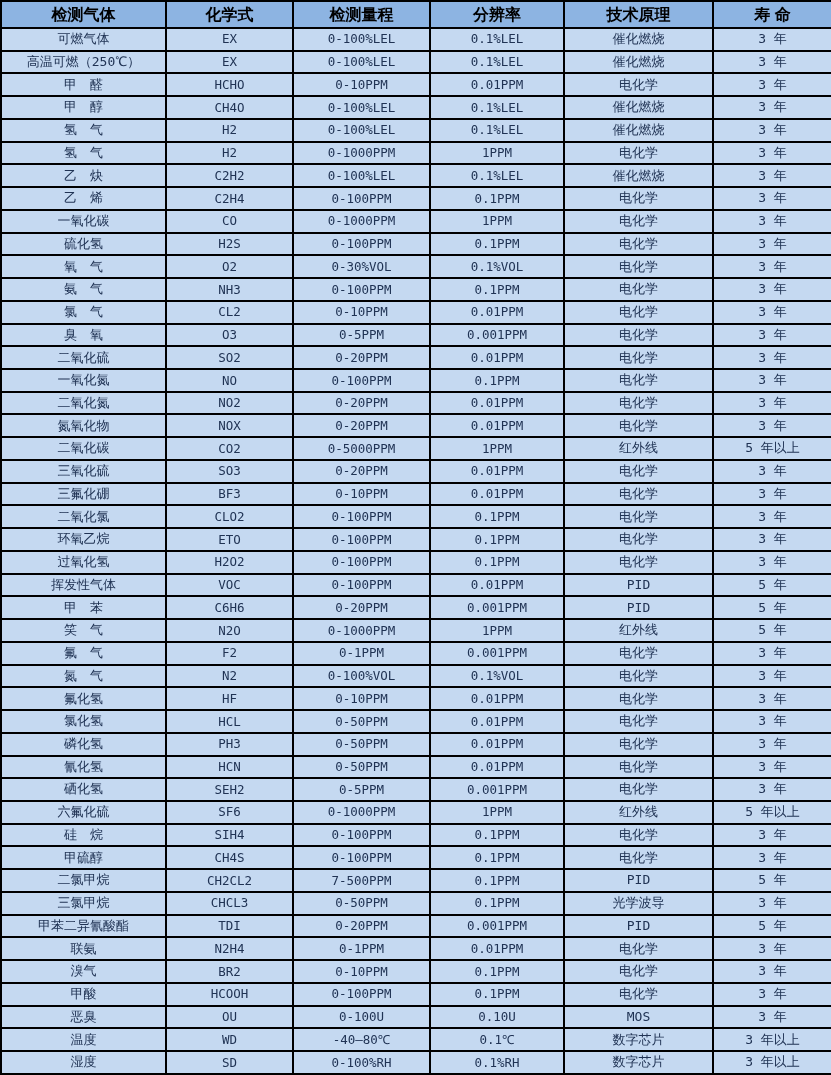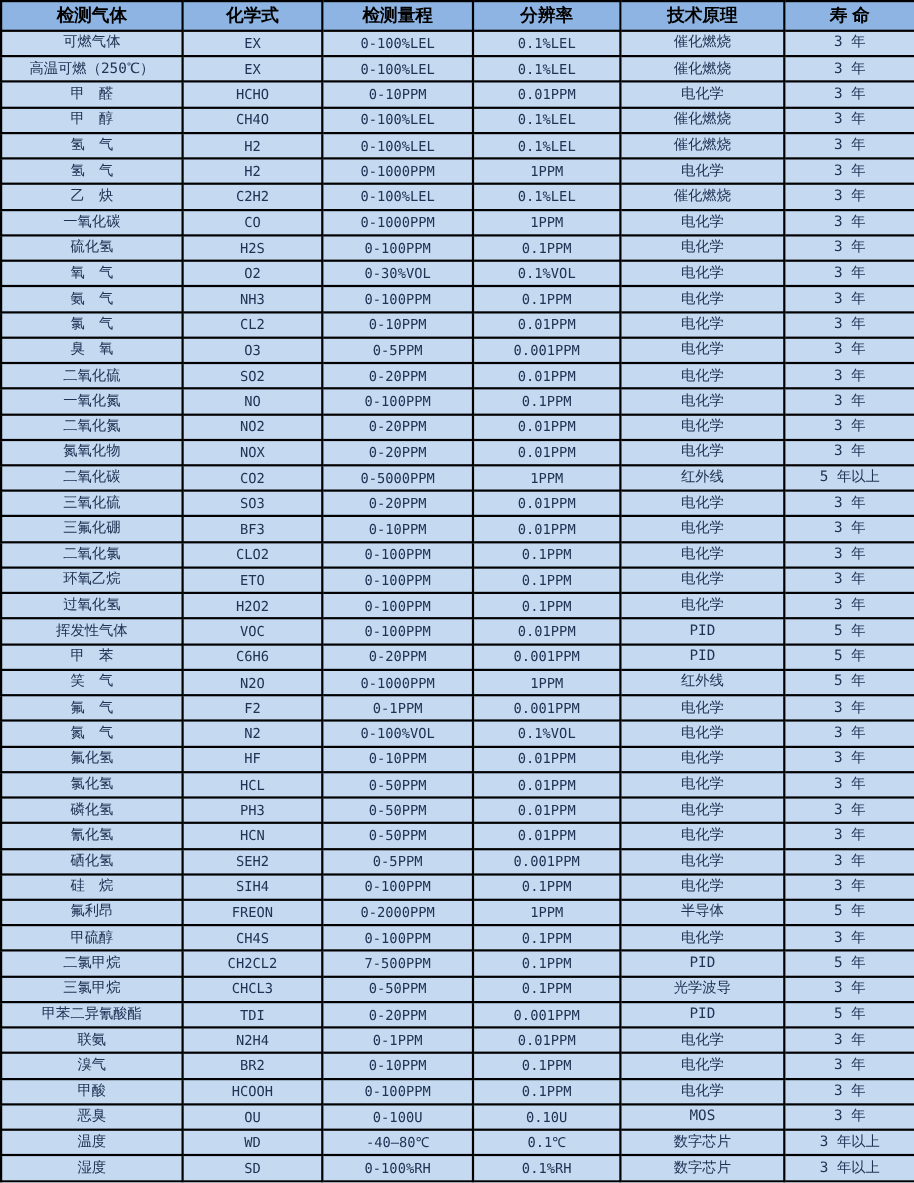--- a/index.html
+++ b/index.html
@@ -119,20 +119,28 @@
       </tr>
       <tr data-name="table-row">
         <td data-name="cell-gas">乙　炔</td>
         <td data-name="cell-formula">C2H2</td>
         <td data-name="cell-range">0-100%LEL</td>
         <td data-name="cell-resolution">0.1%LEL</td>
         <td data-name="cell-principle">催化燃烧</td>
         <td data-name="cell-life">3 年</td>
       </tr>
       <tr data-name="table-row">
+        <td data-name="cell-gas">乙　烯</td>
+        <td data-name="cell-formula">C2H4</td>
+        <td data-name="cell-range">0-100PPM</td>
+        <td data-name="cell-resolution">0.1PPM</td>
+        <td data-name="cell-principle">电化学</td>
+        <td data-name="cell-life">3 年</td>
+      </tr>
+      <tr data-name="table-row">
         <td data-name="cell-gas">一氧化碳</td>
         <td data-name="cell-formula">CO</td>
         <td data-name="cell-range">0-1000PPM</td>
         <td data-name="cell-resolution">1PPM</td>
         <td data-name="cell-principle">电化学</td>
         <td data-name="cell-life">3 年</td>
       </tr>
       <tr data-name="table-row">
         <td data-name="cell-gas">硫化氢</td>
         <td data-name="cell-formula">H2S</td>
@@ -327,34 +335,34 @@
       </tr>
       <tr data-name="table-row">
         <td data-name="cell-gas">硒化氢</td>
         <td data-name="cell-formula">SEH2</td>
         <td data-name="cell-range">0-5PPM</td>
         <td data-name="cell-resolution">0.001PPM</td>
         <td data-name="cell-principle">电化学</td>
         <td data-name="cell-life">3 年</td>
       </tr>
       <tr data-name="table-row">
+        <td data-name="cell-gas">六氟化硫</td>
+        <td data-name="cell-formula">SF6</td>
+        <td data-name="cell-range">0-1000PPM</td>
+        <td data-name="cell-resolution">1PPM</td>
+        <td data-name="cell-principle">红外线</td>
+        <td data-name="cell-life">5 年以上</td>
+      </tr>
+      <tr data-name="table-row">
         <td data-name="cell-gas">硅　烷</td>
         <td data-name="cell-formula">SIH4</td>
         <td data-name="cell-range">0-100PPM</td>
         <td data-name="cell-resolution">0.1PPM</td>
         <td data-name="cell-principle">电化学</td>
         <td data-name="cell-life">3 年</td>
-      </tr>
-      <tr data-name="table-row">
-        <td data-name="cell-gas">氟利昂</td>
-        <td data-name="cell-formula">FREON</td>
-        <td data-name="cell-range">0-2000PPM</td>
-        <td data-name="cell-resolution">1PPM</td>
-        <td data-name="cell-principle">半导体</td>
-        <td data-name="cell-life">5 年</td>
       </tr>
       <tr data-name="table-row">
         <td data-name="cell-gas">甲硫醇</td>
         <td data-name="cell-formula">CH4S</td>
         <td data-name="cell-range">0-100PPM</td>
         <td data-name="cell-resolution">0.1PPM</td>
         <td data-name="cell-principle">电化学</td>
         <td data-name="cell-life">3 年</td>
       </tr>
       <tr data-name="table-row">

